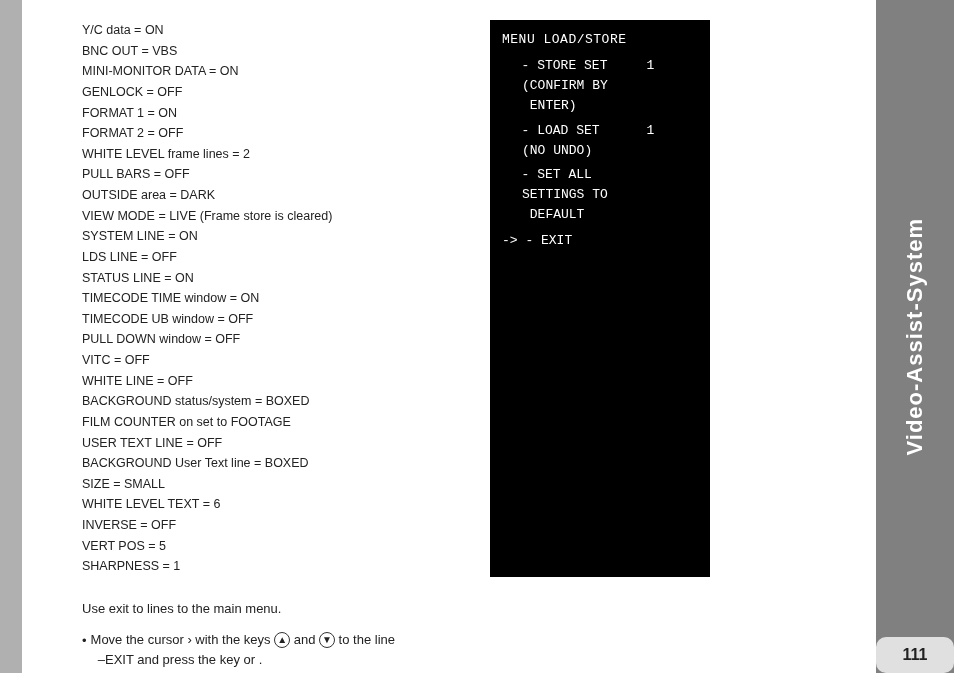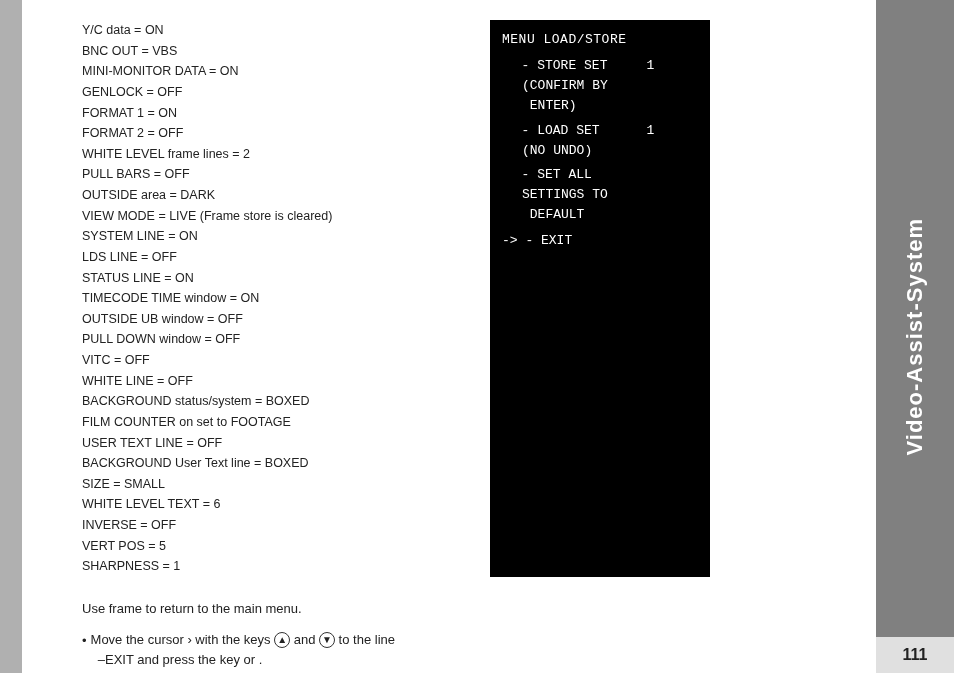--- a/index.html
+++ b/index.html
@@ -148,20 +148,21 @@
       right: 0;
       width: 78px;
       height: 36px;
       background: #e0e0e0;
       display: flex;
       align-items: center;
       justify-content: center;
       font-weight: bold;
       font-size: 16px;
       color: #222;
+      border-radius: 10px;
     }
 
     
     .left-stripe {
       width: 22px;
       background: #b0b0b0;
     }
   </style>
 </head>
 <body>
@@ -179,21 +180,21 @@
         <p>FORMAT 1 = ON</p>
         <p>FORMAT 2 = OFF</p>
         <p>WHITE LEVEL frame lines = 2</p>
         <p>PULL BARS = OFF</p>
         <p>OUTSIDE area = DARK</p>
         <p>VIEW MODE = LIVE (Frame store is cleared)</p>
         <p>SYSTEM LINE = ON</p>
         <p>LDS LINE = OFF</p>
         <p>STATUS LINE = ON</p>
         <p>TIMECODE TIME window = ON</p>
-        <p>OUTSIDE UB window = OFF</p>
+        <p>TIMECODE UB window = OFF</p>
         <p>PULL DOWN window = OFF</p>
         <p>VITC = OFF</p>
         <p>WHITE LINE = OFF</p>
         <p>BACKGROUND status/system = BOXED</p>
         <p>FILM COUNTER on set to FOOTAGE</p>
         <p>USER TEXT LINE = OFF</p>
         <p>BACKGROUND User Text line = BOXED</p>
         <p>SIZE = SMALL</p>
         <p>WHITE LEVEL TEXT = 6</p>
         <p>INVERSE = OFF</p>
@@ -213,21 +214,21 @@
       </div>
       <div class="menu-item">
         &nbsp;&nbsp;- <span>SET ALL</span>
         <span class="indent">SETTINGS TO<br>&nbsp;DEFAULT</span>
       </div>
       <div class="menu-arrow">-&gt; - EXIT</div>
     </div>
   </div>
 
   <div class="bottom-section">
-    <div class="exit-body">Use frame to return to the main menu.</div>
+    <div class="exit-body">Use exit to lines to the main menu.</div>
     <div class="bullet-line">
       <span class="bullet-symbol">•</span>
       <span>
         Move the cursor › with the keys <span class="key-circle">▲</span> and <span class="key-circle">▼</span> to the line<br>
         &nbsp;&nbsp;–EXIT and press the key  or .
       </span>
     </div>
 
   </div>
 </div>

